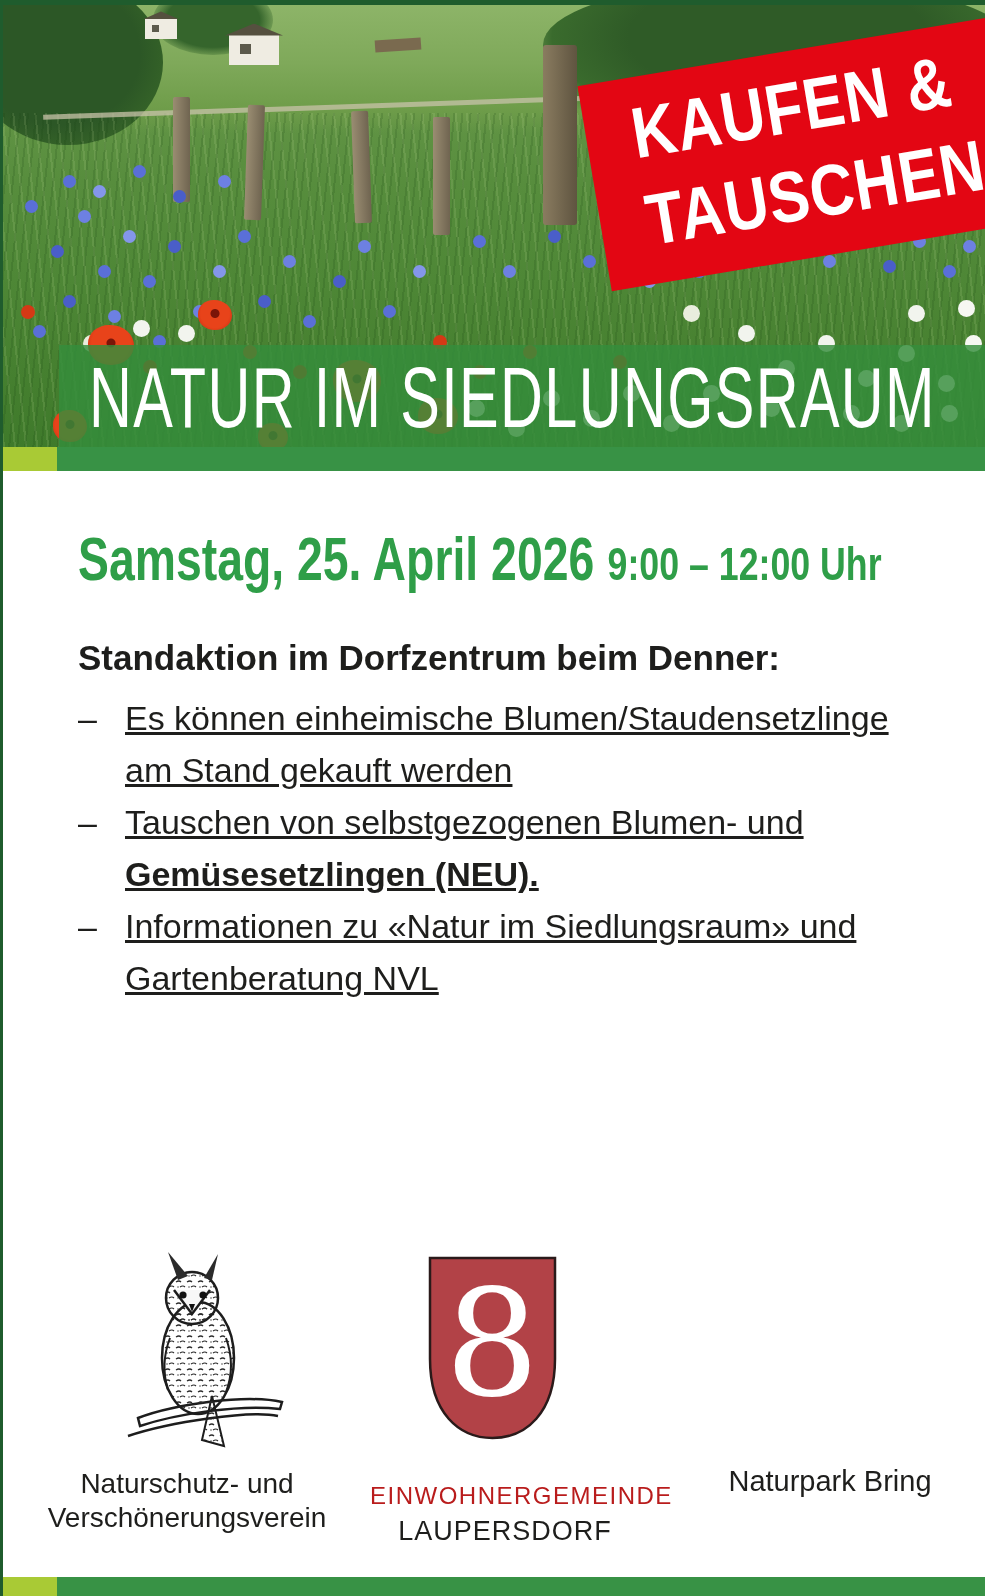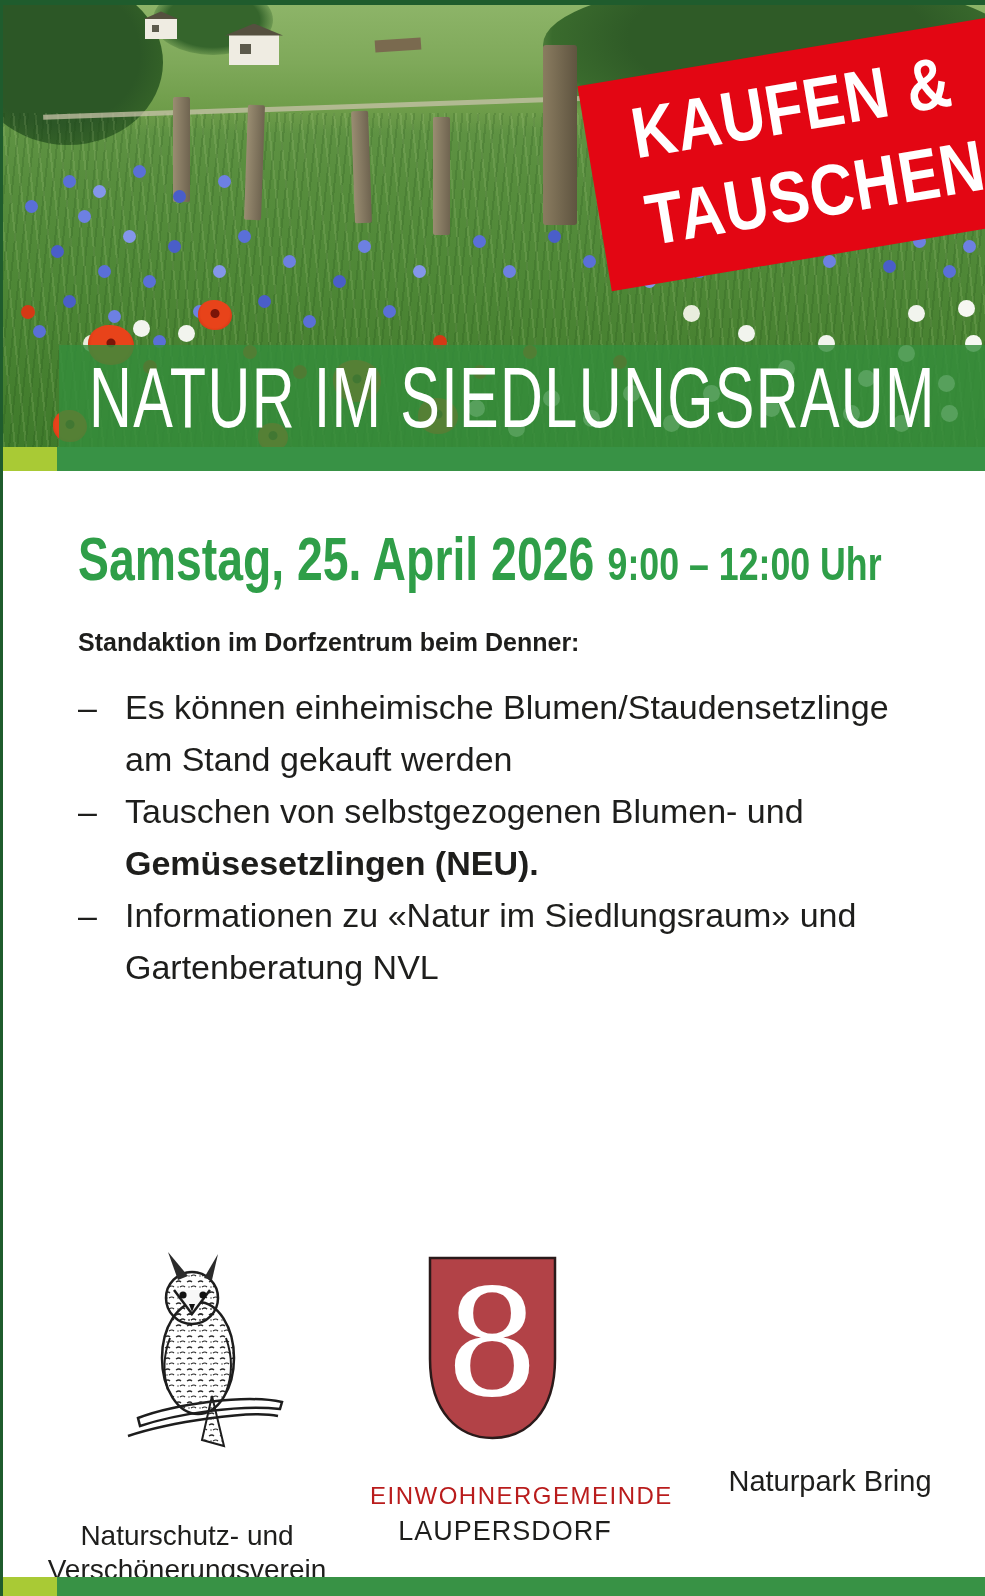--- a/index.html
+++ b/index.html
@@ -79,30 +79,30 @@
   .green-bar{position:absolute;left:0;top:447px;width:985px;height:24px;background:#389245;z-index:35;}
   .yellow-sq-top{position:absolute;left:3px;top:447px;width:54px;height:24px;background:#a9ca35;z-index:36;}
   .bottom-bar{position:absolute;left:0;top:1577px;width:985px;height:19px;background:#389245;z-index:35;}
   .yellow-sq-bottom{position:absolute;left:3px;top:1577px;width:54px;height:19px;background:#a9ca35;z-index:36;}
 
   
   .content{position:absolute;left:78px;top:524px;width:862px;color:#1e1e1c;z-index:10;}
   .date-line{white-space:nowrap;transform:scaleX(0.76);transform-origin:0 0;color:#2f9e48;font-weight:bold;}
   .date-main{font-size:61px;}
   .date-time{font-size:47px;}
-  .intro{margin-top:34px;font-size:25px;font-weight:bold;}
-  ul.points{list-style:none;margin:24px 0 0 0;padding:0;}
+  .intro{margin-top:44px;font-size:35px;font-weight:bold;}
+  ul.points{list-style:none;margin:14px 0 0 0;padding:0;text-decoration:underline;}
   ul.points li{position:relative;padding-left:47px;font-size:34px;line-height:52px;margin:0;}
   ul.points li::before{content:"–";position:absolute;left:0;top:0;}
   .bold-part{font-weight:bold;}
 
   
   .logo-block{position:absolute;z-index:10;}
   .caption{position:absolute;text-align:center;color:#1e1e1c;z-index:10;}
-  .cap-owl{left:37px;top:1519px;width:300px;font-size:28px;line-height:34px;}
+  .cap-owl{left:37px;top:1467px;width:300px;font-size:28px;line-height:34px;}
   .cap-gemeinde1{left:370px;top:1482px;width:270px;font-size:24px;letter-spacing:1.5px;color:#b91c1c;}
   .cap-gemeinde2{left:370px;top:1516px;width:270px;font-size:27px;font-weight:normal;letter-spacing:1px;}
   .cap-naturpark{left:720px;top:1465px;width:220px;font-size:29px;}
 </style>
 </head>
 <body>
 
 <div class="page">
 
   <div class="photo">

